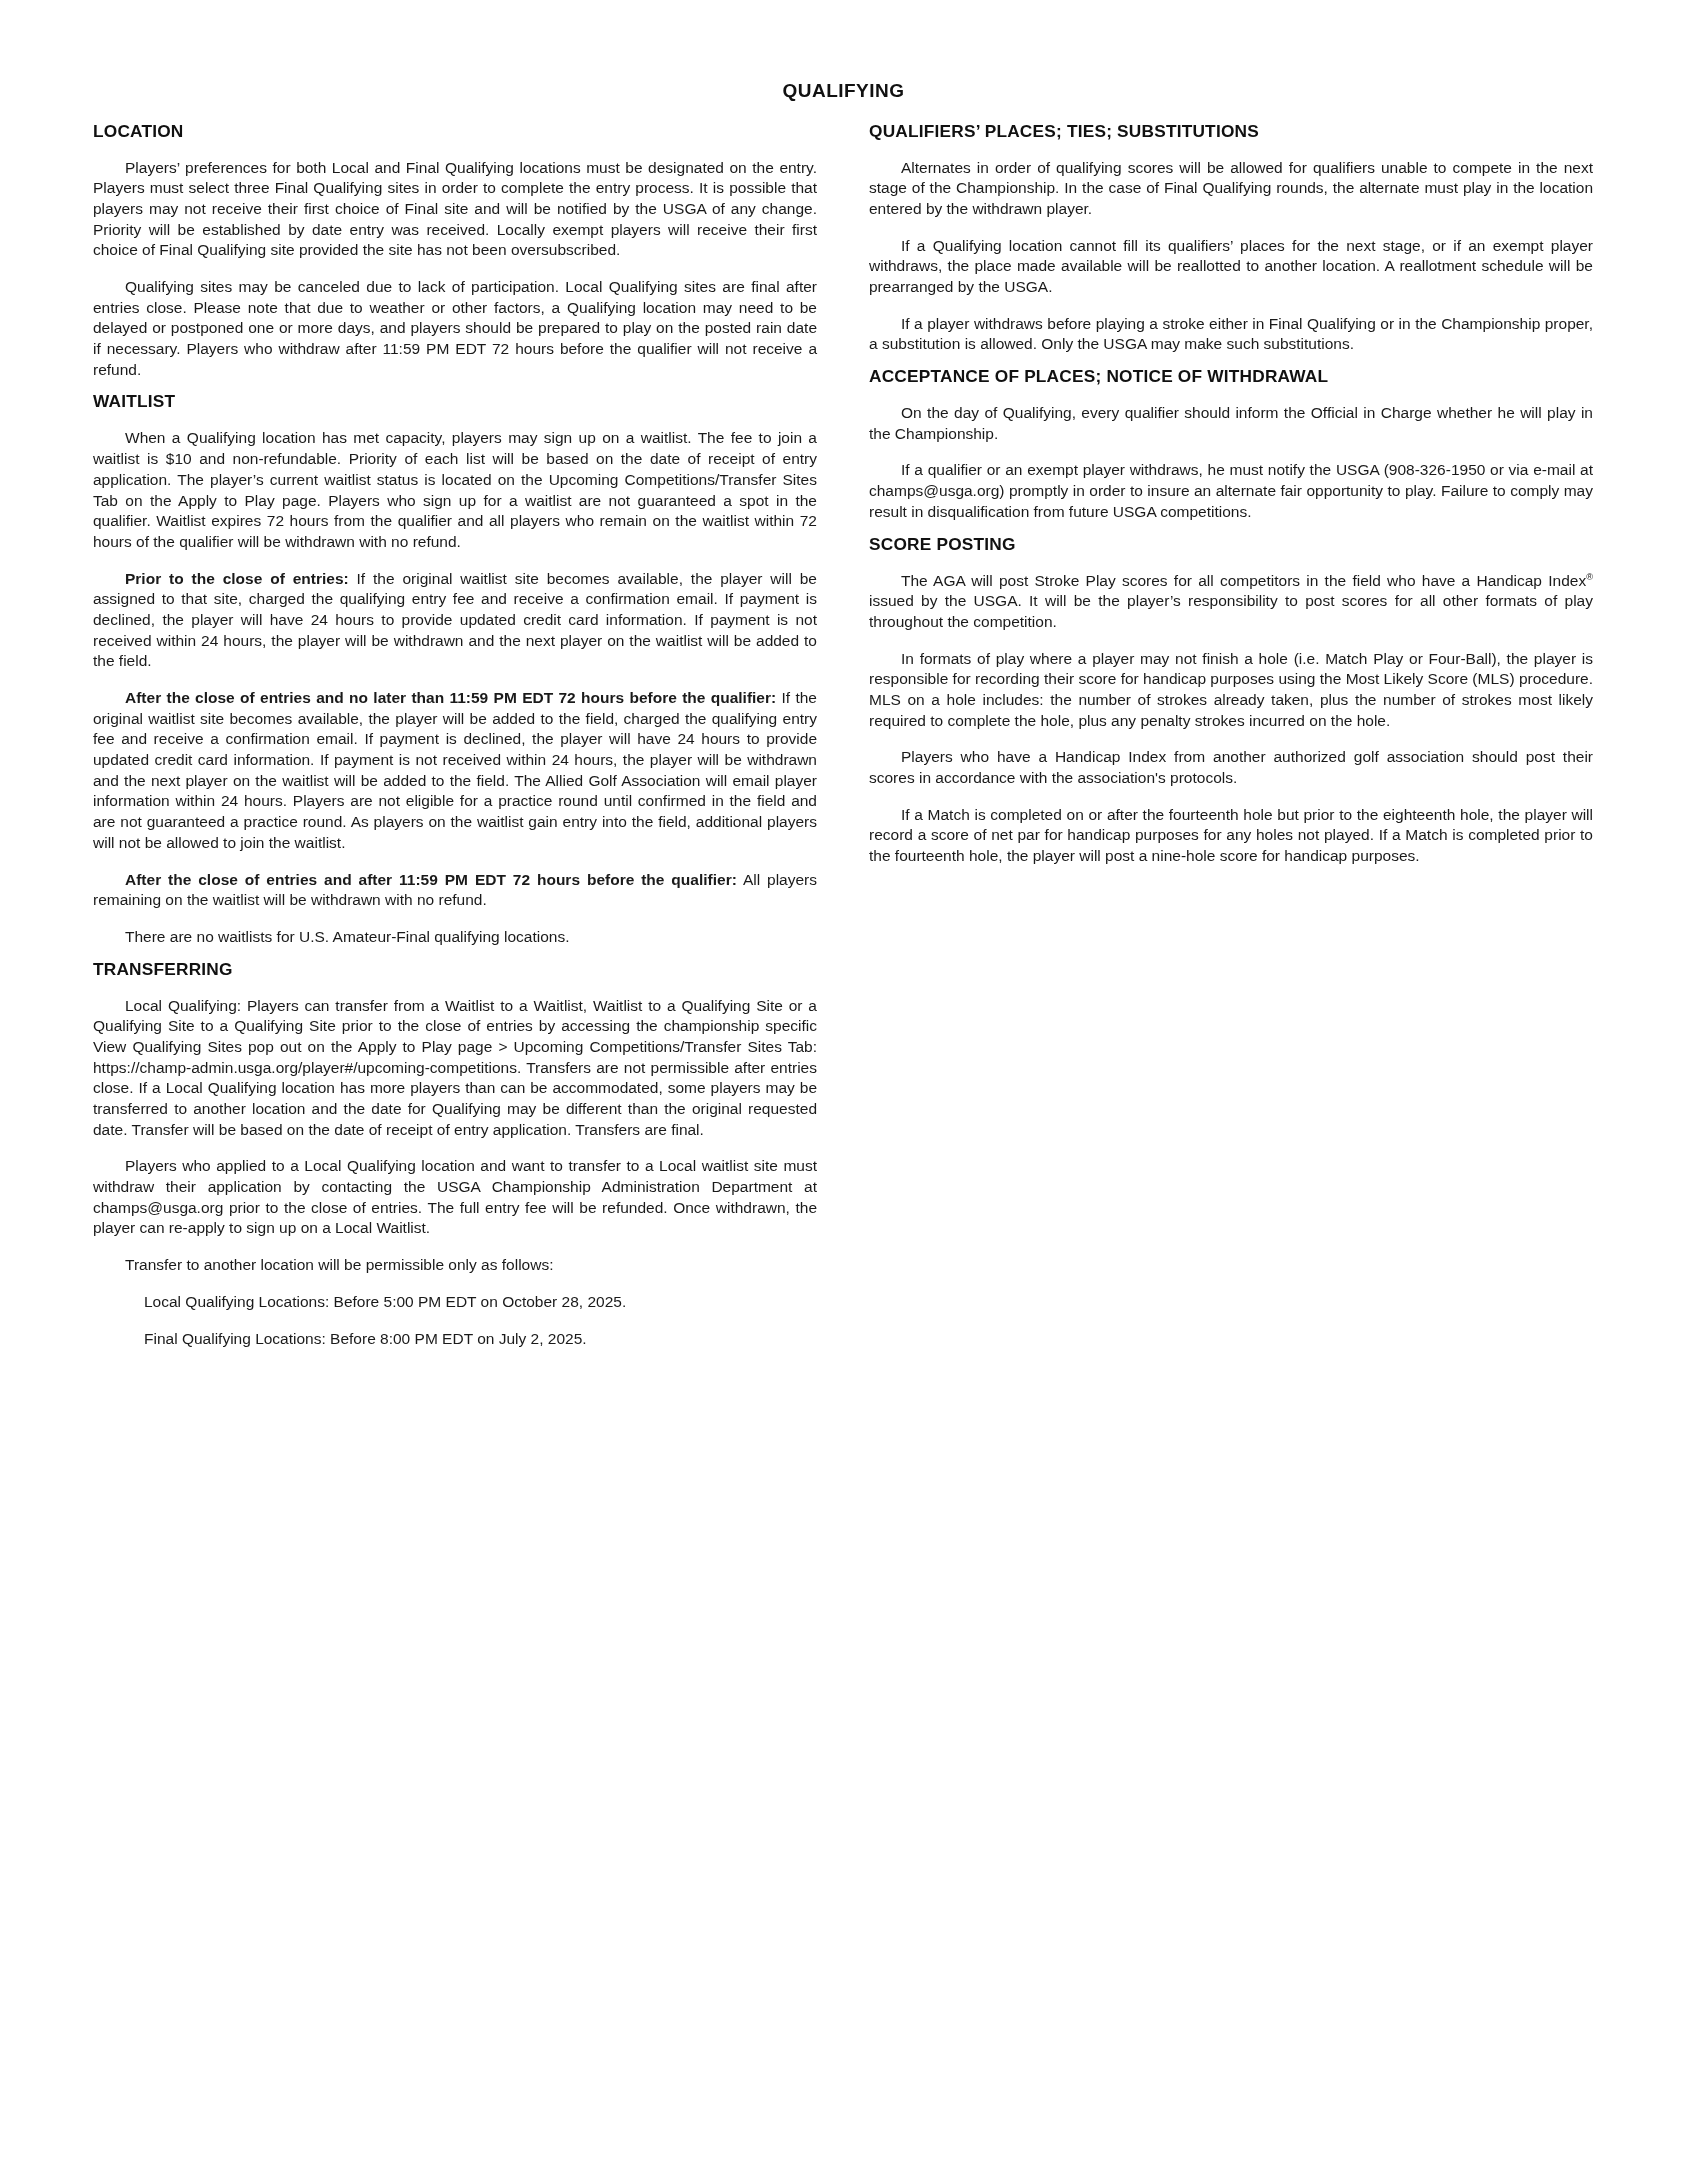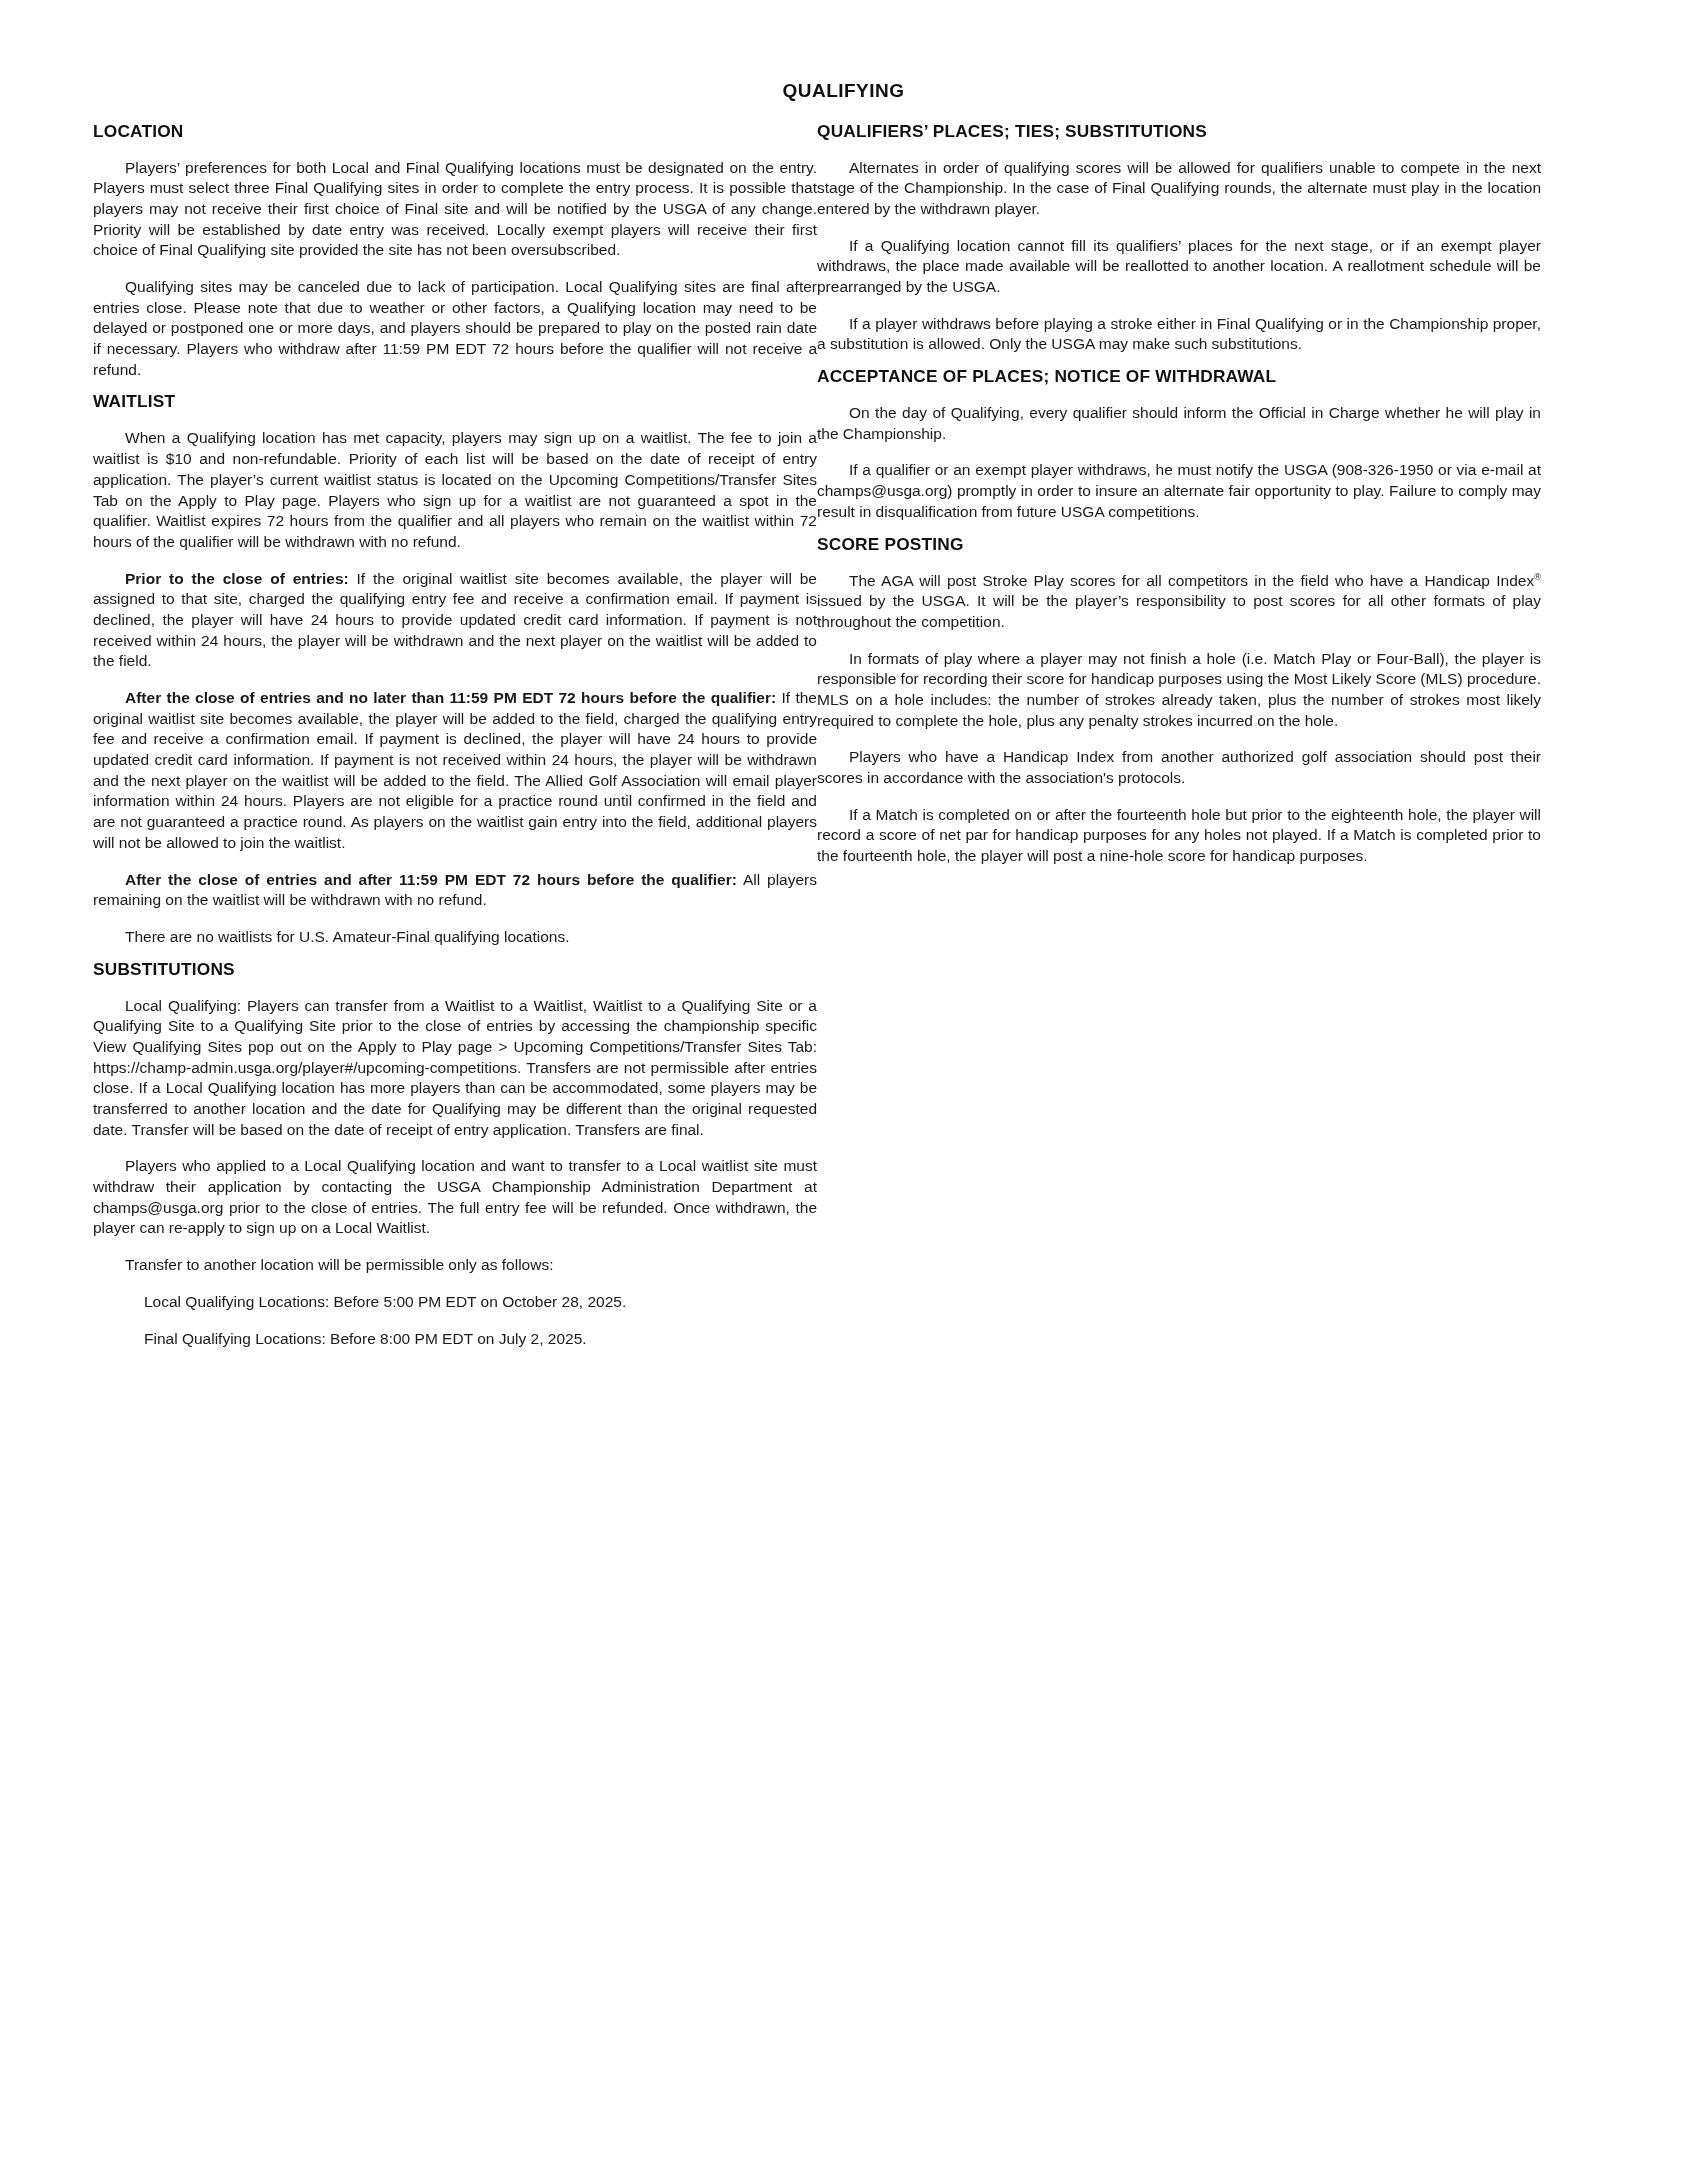--- a/index.html
+++ b/index.html
@@ -24,20 +24,21 @@
   .doc-title {
     text-align: center;
     font-size: 19px;
     font-weight: bold;
     letter-spacing: 0.5px;
     margin: 0 0 18.6px 0;
     color: #111;
   }
   .columns {
     display: flex;
+    gap: 52px;
     align-items: flex-start;
   }
   .col {
     width: 724px;
     flex: 0 0 724px;
   }
   h2.section-head {
     font-size: 17.3px;
     font-weight: bold;
     margin: 11px 0 1.7px 0;
@@ -86,21 +87,21 @@
       <p class="para">Players’ preferences for both Local and Final Qualifying locations must be designated on the entry. Players must select three Final Qualifying sites in order to complete the entry process. It is possible that players may not receive their first choice of Final site and will be notified by the USGA of any change. Priority will be established by date entry was received. Locally exempt players will receive their first choice of Final Qualifying site provided the site has not been oversubscribed.</p>
       <p class="para">Qualifying sites may be canceled due to lack of participation. Local Qualifying sites are final after entries close. Please note that due to weather or other factors, a Qualifying location may need to be delayed or postponed one or more days, and players should be prepared to play on the posted rain date if necessary. Players who withdraw after 11:59 PM EDT 72 hours before the qualifier will not receive a refund.</p>
 
       <h2 class="section-head">WAITLIST</h2>
       <p class="para">When a Qualifying location has met capacity, players may sign up on a waitlist. The fee to join a waitlist is $10 and non-refundable. Priority of each list will be based on the date of receipt of entry application. The player’s current waitlist status is located on the Upcoming Competitions/Transfer Sites Tab on the Apply to Play page. Players who sign up for a waitlist are not guaranteed a spot in the qualifier. Waitlist expires 72 hours from the qualifier and all players who remain on the waitlist within 72 hours of the qualifier will be withdrawn with no refund.</p>
       <p class="para"><span class="bold-lead">Prior to the close of entries:</span> If the original waitlist site becomes available, the player will be assigned to that site, charged the qualifying entry fee and receive a confirmation email. If payment is declined, the player will have 24 hours to provide updated credit card information. If payment is not received within 24 hours, the player will be withdrawn and the next player on the waitlist will be added to the field.</p>
       <p class="para"><span class="bold-lead">After the close of entries and no later than 11:59 PM EDT 72 hours before the qualifier:</span> If the original waitlist site becomes available, the player will be added to the field, charged the qualifying entry fee and receive a confirmation email. If payment is declined, the player will have 24 hours to provide updated credit card information. If payment is not received within 24 hours, the player will be withdrawn and the next player on the waitlist will be added to the field. The Allied Golf Association will email player information within 24 hours. Players are not eligible for a practice round until confirmed in the field and are not guaranteed a practice round. As players on the waitlist gain entry into the field, additional players will not be allowed to join the waitlist.</p>
       <p class="para"><span class="bold-lead">After the close of entries and after 11:59 PM EDT 72 hours before the qualifier:</span> All players remaining on the waitlist will be withdrawn with no refund.</p>
       <p class="para">There are no waitlists for U.S. Amateur-Final qualifying locations.</p>
 
-      <h2 class="section-head">SUBSTITUTIONS</h2>
+      <h2 class="section-head">TRANSFERRING</h2>
       <p class="para">Local Qualifying: Players can transfer from a Waitlist to a Waitlist, Waitlist to a Qualifying Site or a Qualifying Site to a Qualifying Site prior to the close of entries by accessing the championship specific View Qualifying Sites pop out on the Apply to Play page &gt; Upcoming Competitions/Transfer Sites Tab: https://champ-admin.usga.org/player#/upcoming-competitions. Transfers are not permissible after entries close. If a Local Qualifying location has more players than can be accommodated, some players may be transferred to another location and the date for Qualifying may be different than the original requested date. Transfer will be based on the date of receipt of entry application. Transfers are final.</p>
       <p class="para">Players who applied to a Local Qualifying location and want to transfer to a Local waitlist site must withdraw their application by contacting the USGA Championship Administration Department at champs@usga.org prior to the close of entries. The full entry fee will be refunded. Once withdrawn, the player can re-apply to sign up on a Local Waitlist.</p>
       <p class="para">Transfer to another location will be permissible only as follows:</p>
       <p class="para indent-list">Local Qualifying Locations: Before 5:00 PM EDT on October 28, 2025.</p>
       <p class="para indent-list">Final Qualifying Locations: Before 8:00 PM EDT on July 2, 2025.</p>
 
     </div>
 
     <div class="col">
 

